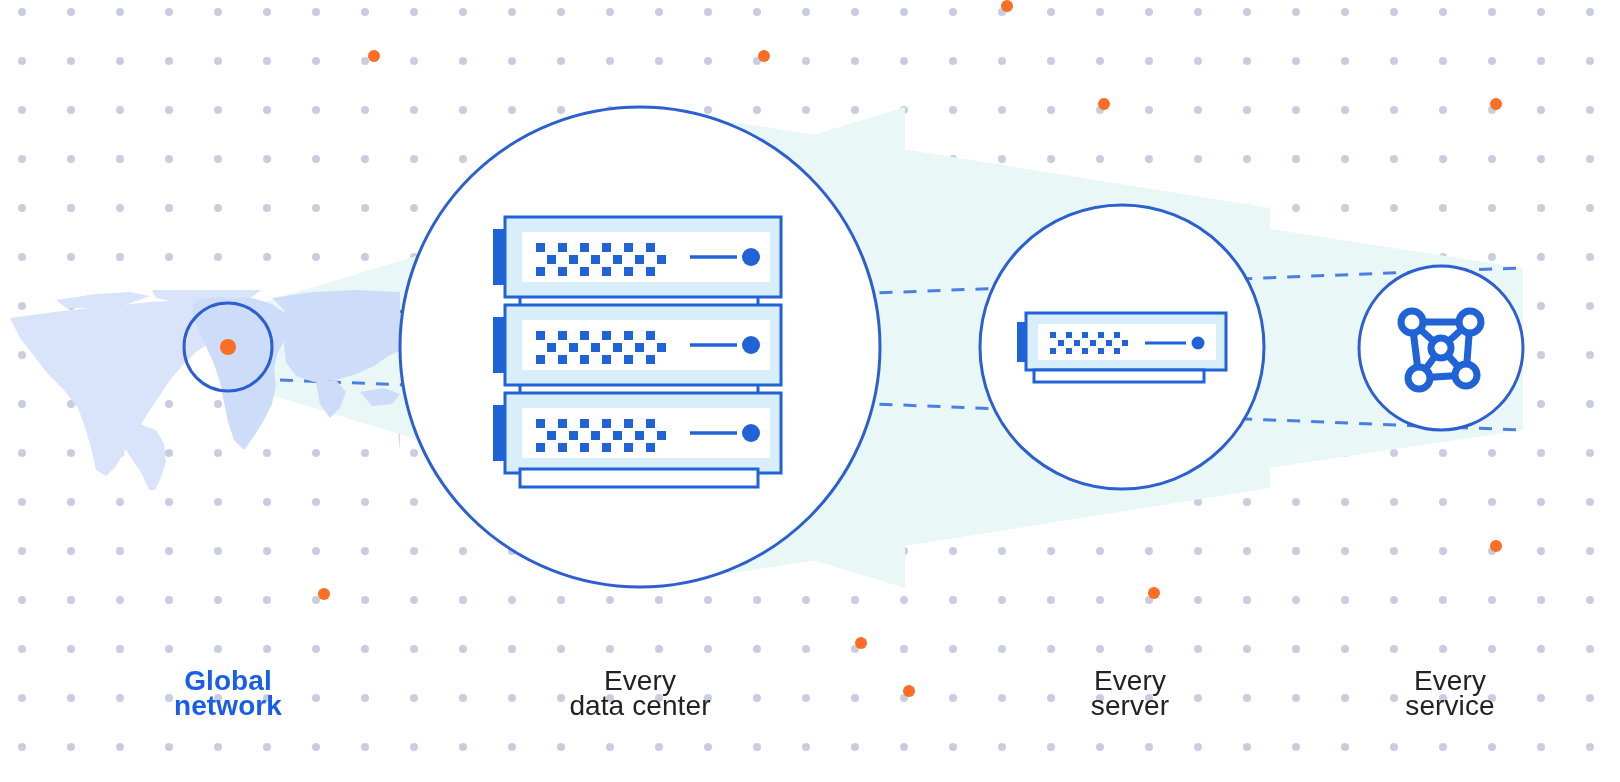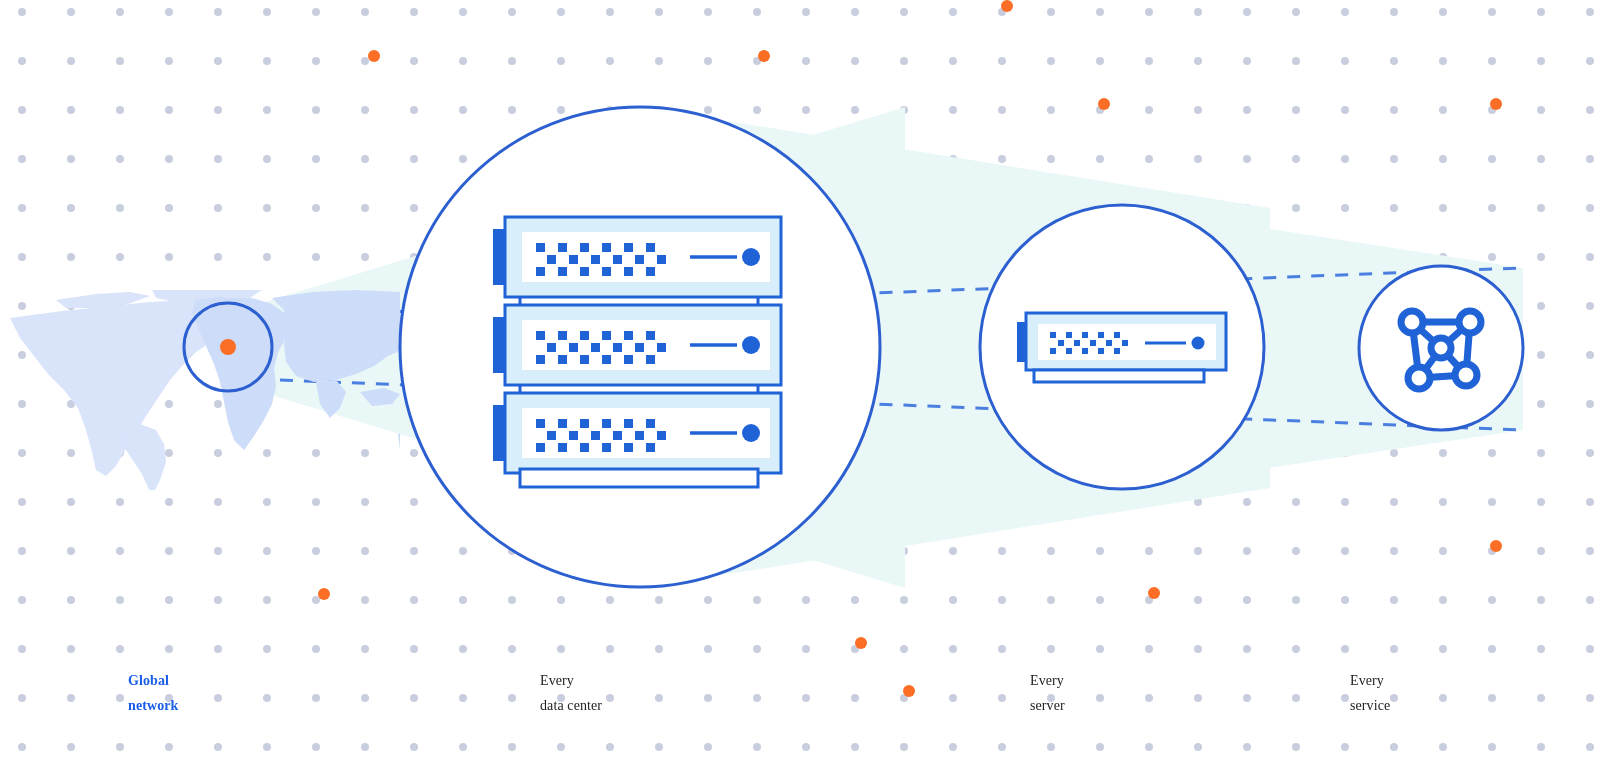--- a/index.html
+++ b/index.html
@@ -8,27 +8,27 @@
     width:1620px;height:782px;
     background:#ffffff;
     font-family:"Liberation Sans", sans-serif;
     overflow:hidden;
     position:relative;
   }
   #stage{position:relative;width:1620px;height:782px;overflow:hidden;}
   #diagram{position:absolute;left:0;top:0;width:1620px;height:782px;}
   .label{
     position:absolute;
-    font-size:14px;
+    text-align:center;
+    font-size:28px;
     line-height:25px;
     font-weight:400;
     color:#222222;
     white-space:pre-line;
     letter-spacing:0.1px;
-    font-family:Liberation Serif, serif;
   }
   .label.accent{color:#1a5ee8;font-weight:700;}
   #lbl-global{left:128px;top:668px;width:200px;}
   #lbl-dc{left:540px;top:668px;width:200px;}
   #lbl-server{left:1030px;top:668px;width:200px;}
   #lbl-service{left:1350px;top:668px;width:200px;}
 </style>
 </head>
 <body>
 

